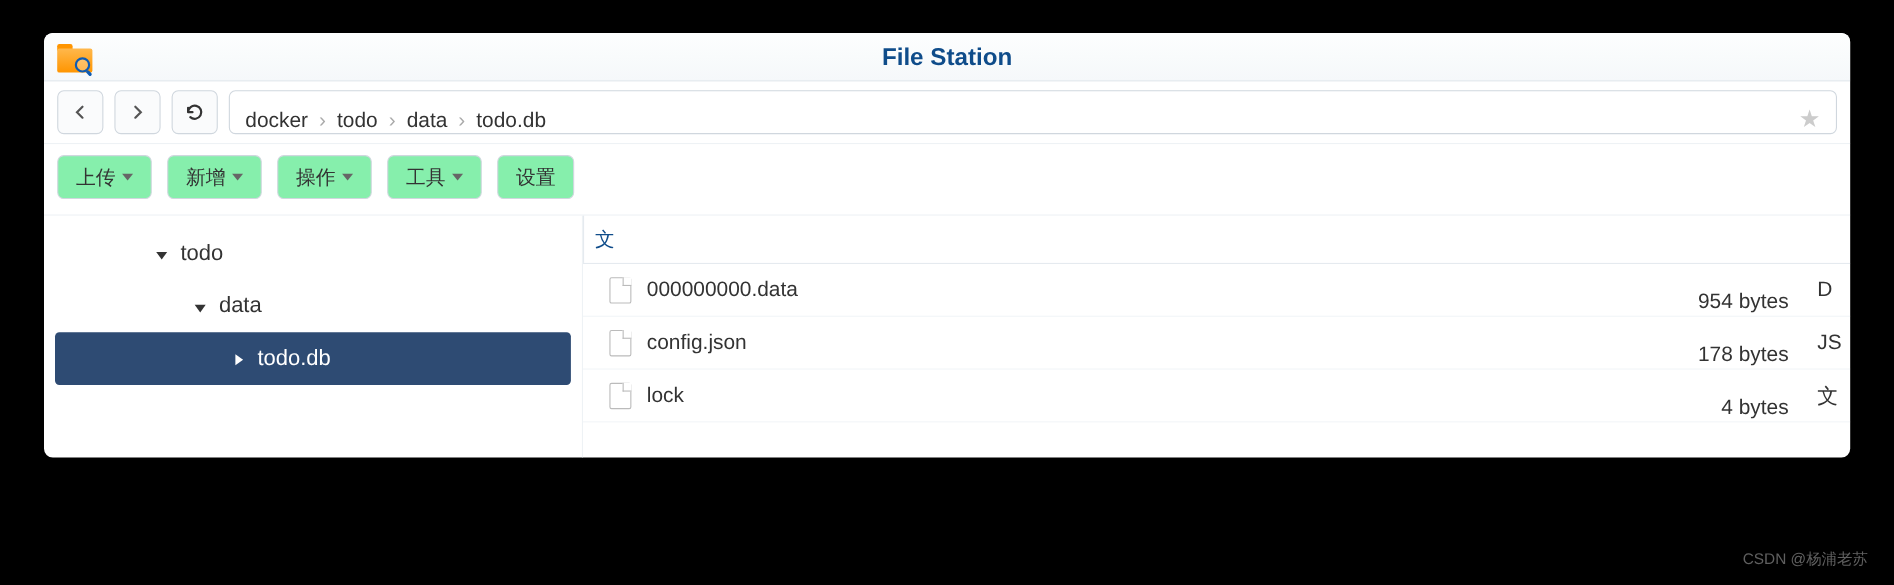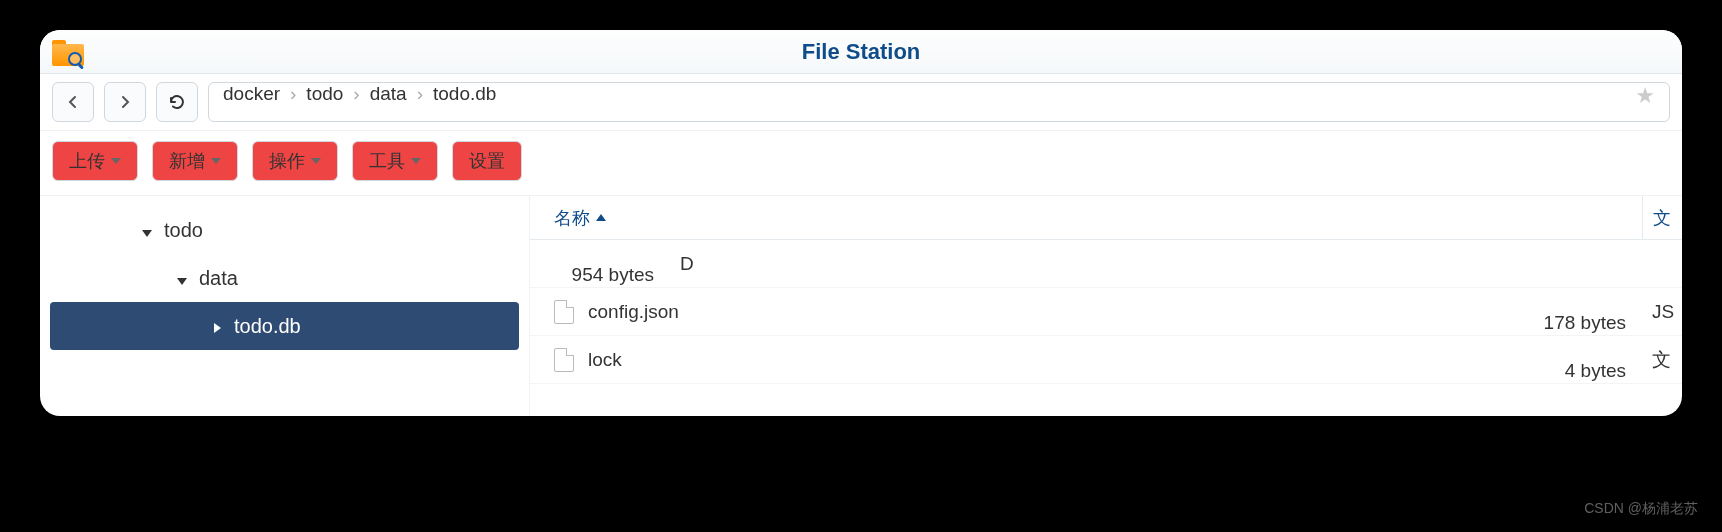--- a/index.html
+++ b/index.html
@@ -1,32 +1,32 @@
 <!DOCTYPE html>
 <html><head>
   <meta charset="utf-8">
   <style>
     * { box-sizing: border-box; margin: 0; padding: 0; font-family: -apple-system, BlinkMacSystemFont, "Segoe UI", Arial, sans-serif; }
     body { background: #000; padding: 30px 40px 60px 40px; }
-    .window { background: #fff; border-radius: 20px; overflow: hidden; box-shadow: 0 4px 20px rgba(0,0,0,0.3); }
+    .window { background: #fff; border-radius: 8px; overflow: hidden; box-shadow: 0 4px 20px rgba(0,0,0,0.3); }
     .titlebar { background: linear-gradient(#fdfefe, #f5f8fa); height: 44px; display: flex; align-items: center; padding: 0 12px; border-bottom: 1px solid #e0e6eb; }
     .app-icon { width: 32px; height: 28px; margin-right: 12px; position: relative; }
     .folder-body { position:absolute; left:0; bottom:0; width:32px; height:22px; background: linear-gradient(#ffb84d, #ff9500); border-radius: 2px; }
     .folder-tab { position:absolute; left:0; top:2px; width:14px; height:6px; background:#ff9500; border-radius:2px 2px 0 0;}
     .magnifier { position:absolute; right:2px; bottom:0; width:14px; height:14px; border:2.5px solid #0e5bb3; border-radius:50%; background:rgba(255,255,255,0.3);}
     .magnifier::after{content:""; position:absolute; right:-4px; bottom:-4px; width:6px; height:2.5px; background:#0e5bb3; transform:rotate(45deg); border-radius:2px;}
     .title { flex:1; text-align:center; color:#0f4c8a; font-size:22px; font-weight:700; margin-right:44px;}
     .nav-row { display:flex; align-items:center; padding: 8px 12px; gap: 10px; border-bottom: 1px solid #eef2f5; }
     .nav-btn { width:42px; height:40px; background:#fafbfc; border:1px solid #d0d7de; border-radius:6px; display:flex; align-items:center; justify-content:center; cursor:pointer; color:#555; }
-    .breadcrumb-bar { flex:1; height:40px; border:1px solid #d0d7de; border-radius:6px; display:flex; align-items:flex-start; padding:0 14px; gap:10px; color:#333; font-size:19px; background:#fff;}
+    .breadcrumb-bar { flex:1; height:40px; border:1px solid #d0d7de; border-radius:6px; display:flex; align-items:flex-end; padding:0 14px; gap:10px; color:#333; font-size:19px; background:#fff;}
     .crumb { color:#333; cursor:pointer;}
     .sep { color:#aaa; }
     .star-icon { color:#ccc; margin-left:auto; font-size:22px; cursor:pointer;}
     .toolbar { display:flex; gap:14px; padding: 10px 12px 14px 12px; border-bottom:1px solid #eef2f5; }
-    .tool-btn { height:40px; padding:0 16px; background:#ef4444; border:1px solid #d0d7de; border-radius:6px; display:flex; align-items:center; gap:6px; cursor:pointer; font-size:18px; color:#333;}
+    .tool-btn { height:40px; padding:0 16px; background:#86efac; border:1px solid #d0d7de; border-radius:6px; display:flex; align-items:center; gap:6px; cursor:pointer; font-size:18px; color:#333;}
     .caret-down { width:0; height:0; border-left:5px solid transparent; border-right:5px solid transparent; border-top:6px solid #666;}
     .content { display:flex; height:220px; }
     .sidebar { width:490px; border-right:1px solid #eef2f5; padding-top:10px; overflow:hidden;}
     .tree-item { display:flex; align-items:center; height:48px; font-size:20px; color:#333; cursor:pointer; padding-left:0;}
     .tree-item.selected { background:#2e4b73; color:#fff; border-radius:4px; margin:0 10px;}
     .tree-toggle { width:14px; display:inline-block; text-align:center; margin-right:10px;}
     .caret-down-tree { display:inline-block; width:0; height:0; border-left:5px solid transparent; border-right:5px solid transparent; border-top:7px solid #333;}
     .caret-right-tree { display:inline-block; width:0; height:0; border-top:5px solid transparent; border-bottom:5px solid transparent; border-left:7px solid currentColor;}
     .file-list { flex:1; }
     .list-header { display:flex; height:44px; align-items:center; border-bottom:1px solid #e5eaef; font-size:18px; color:#0f4c8a;}
@@ -116,29 +116,29 @@
         <span>data</span>
       </div>
       <div class="tree-item selected" style="padding-left:160px">
         <span class="tree-toggle"><span class="caret-right-tree"></span></span>
         <span>todo.db</span>
       </div>
     </div>
 
     <div class="file-list">
       <div class="list-header">
-        <div class="col-name">
-          <span>名称</span>
-          <span class="sort-arrow"></span>
-        </div>
         <div class="col-type">
             <span>文</span>
           </div>
       </div>
       <div class="list-row">
+        <div class="row-name">
+            <span class="file-icon"></span>
+            <span>000000000.data</span>
+          </div>
         <div class="row-size">954 bytes</div>
         <div class="row-type">D</div>
       </div>
       <div class="list-row">
         <div class="row-name">
             <span class="file-icon"></span>
             <span>config.json</span>
           </div>
         <div class="row-size">178 bytes</div>
         <div class="row-type">JS</div>

